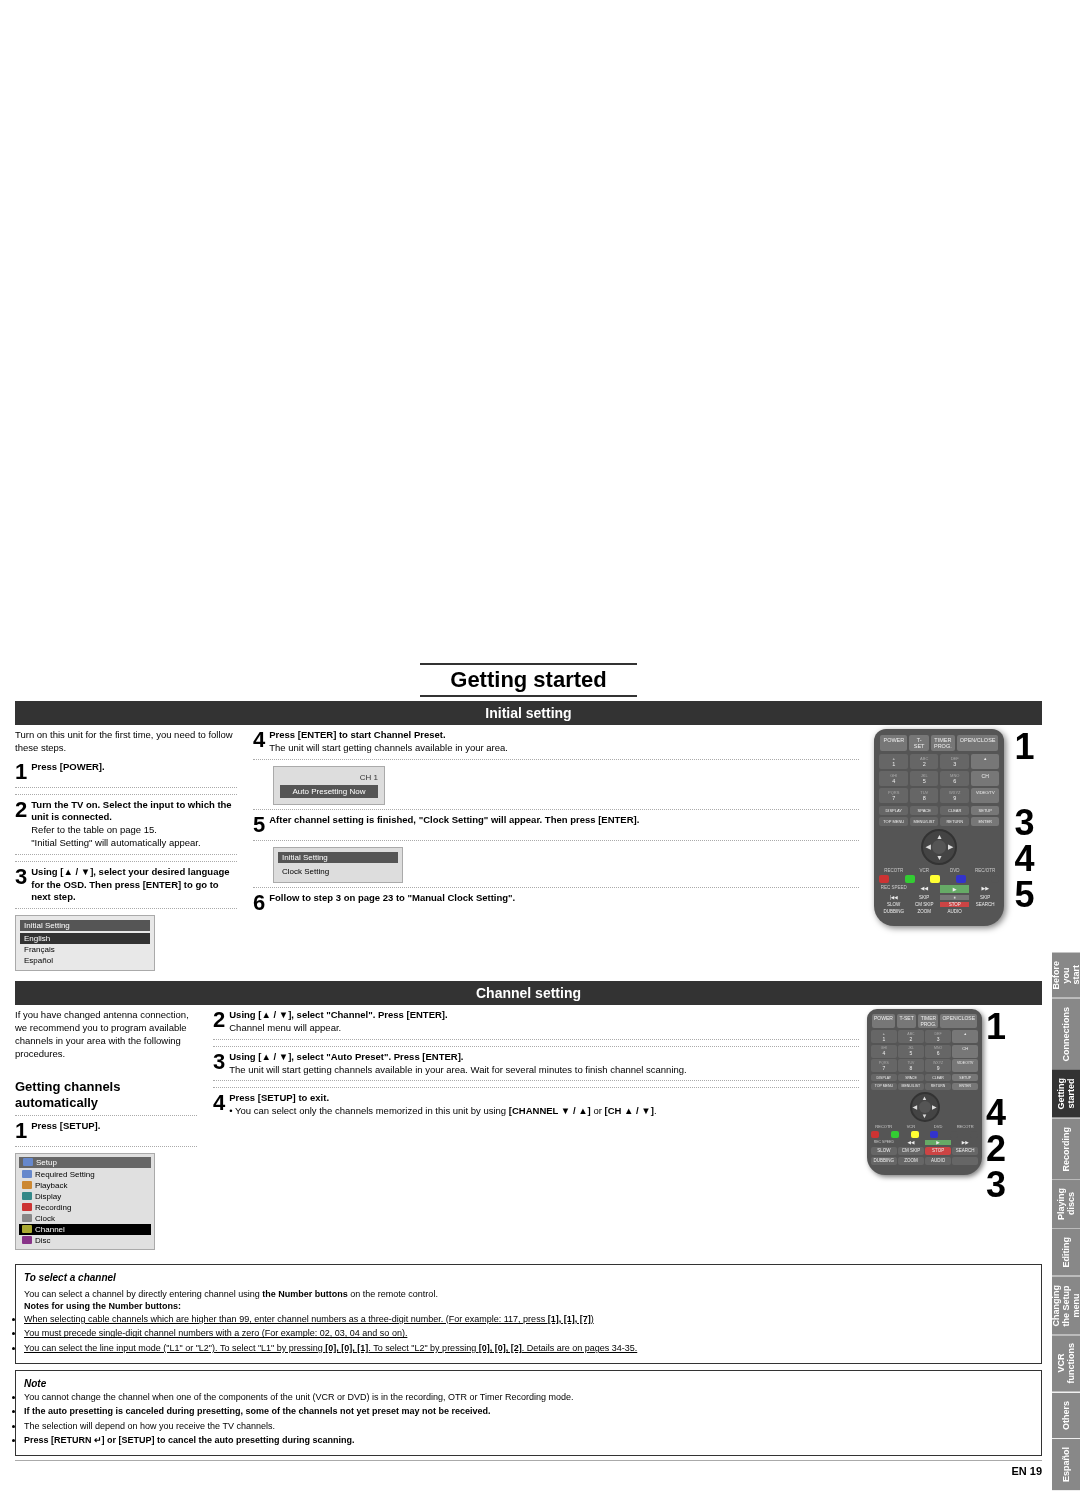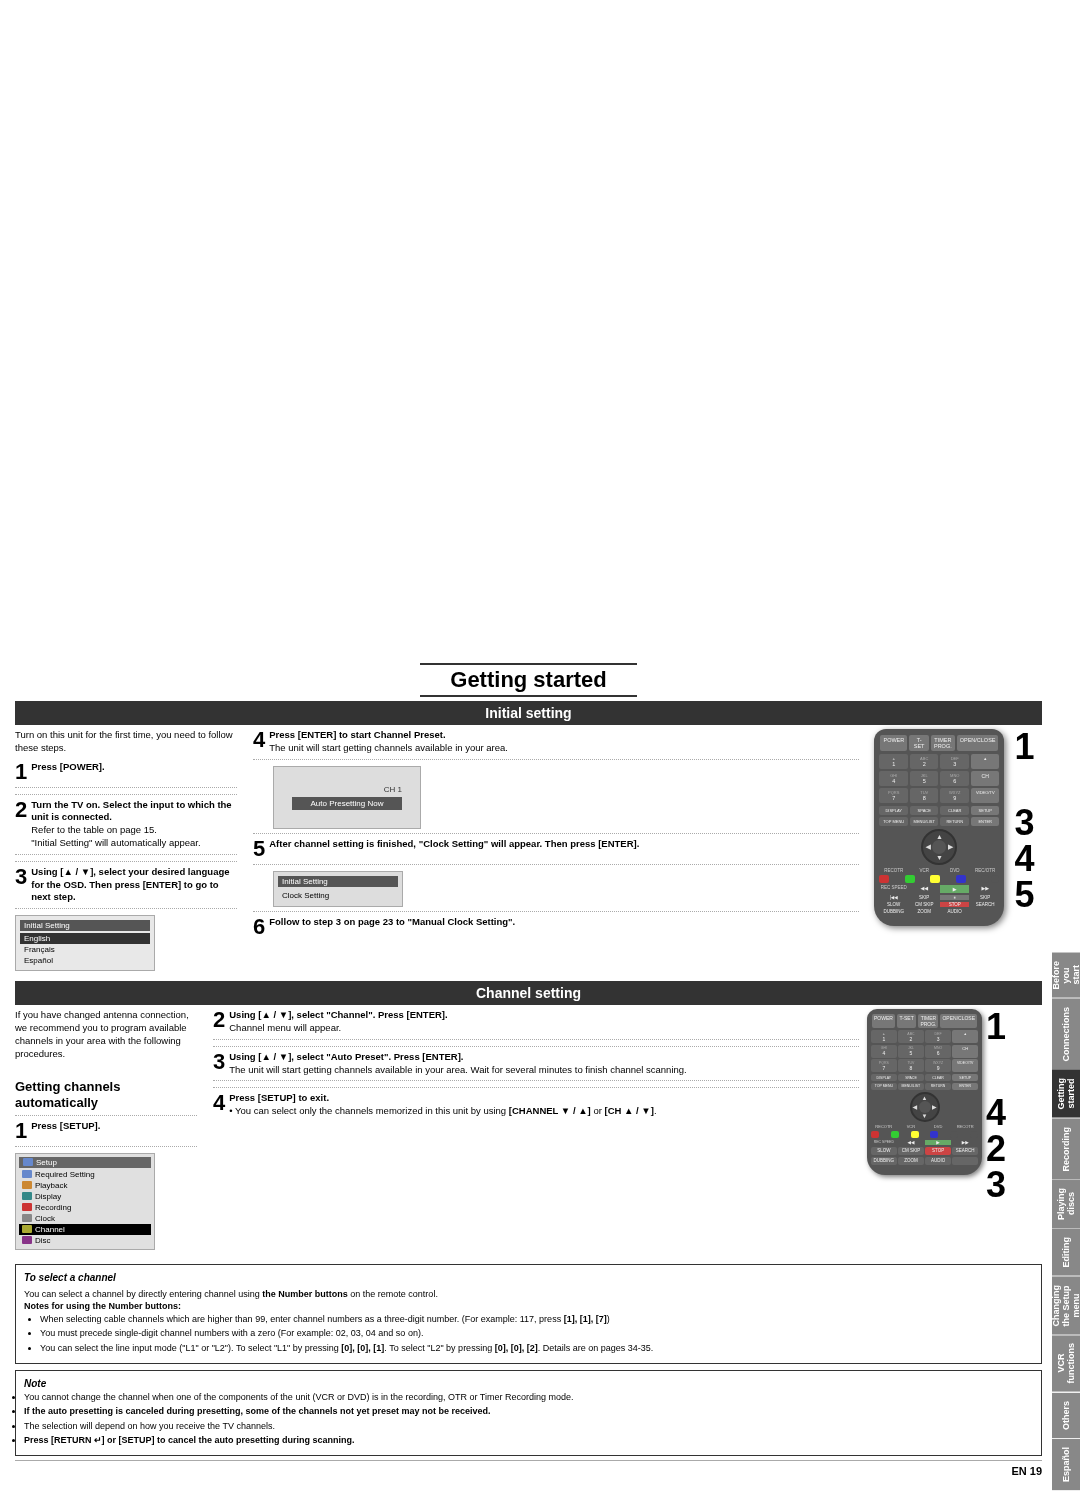--- a/index.html
+++ b/index.html
@@ -302,21 +302,21 @@
       font-size: 10px;
       margin-bottom: 3px;
     }
 
     .note-box .note-subtitle {
       font-weight: bold;
     }
 
     .note-box ul {
       list-style: disc;
-      margin-left: 16px;
+      text-decoration: underline;
     }
 
     .note-box ul li {
       margin-bottom: 2px;
     }
 
     .note-section {
       border: 1px solid #333;
       padding: 6px 8px;
       margin-top: 6px;
@@ -566,21 +566,21 @@
         <div class="step">
           <div class="step-num">4</div>
           <div class="step-content">
             <p><strong>Press [ENTER] to start Channel Preset.</strong></p>
             <p>The unit will start getting channels available in your area.</p>
           </div>
           <div style="clear:both"></div>
         </div>
 
         <div style="margin: 4px 0 4px 20px;">
-          <div style="border:1px solid #aaa; background:#ddd; width:148px; padding:18px;">
+          <div style="border:1px solid #aaa; background:#ddd; width:112px; padding:6px;">
             <div style="font-size:8px; color:#333; text-align:right; margin-bottom:3px;">CH 1</div>
             <div style="font-size:8px; background:#555; color:#fff; padding:2px 4px; text-align:center;">Auto Presetting Now</div>
           </div>
         </div>
 
         <div class="dotted-line"></div>
 
         <div class="step">
           <div class="step-num">5</div>
           <div class="step-content">

